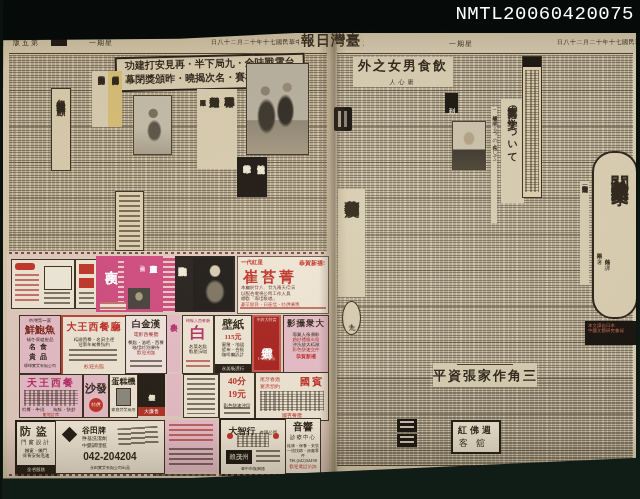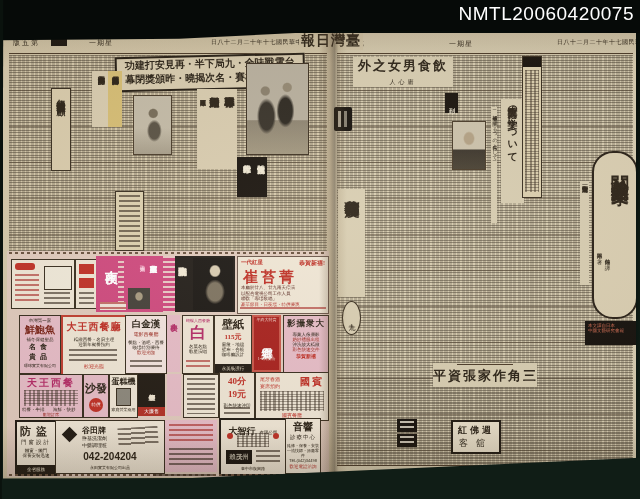--- a/index.html
+++ b/index.html
@@ -2,21 +2,21 @@
 <html><head>
 <meta charset="utf-8">
 <style>
   html,body{margin:0;padding:0;background:#000;}
   .stage{position:relative;width:640px;height:499px;overflow:hidden;
     background:linear-gradient(to bottom,#040404 0,#0a120d 40px,#12221a 240px,#15261d 499px);
     font-family:"Liberation Serif","DejaVu Serif",serif;color:#2e2519;}
   .a{position:absolute;}
   .v{writing-mode:vertical-rl;text-orientation:upright;}
   .idtag{position:absolute;top:3px;right:6px;z-index:60;color:#fff;
-    font-family:Liberation Sans, sans-serif;font-size:19px;letter-spacing:.5px;text-align:right;}
+    font-family:Liberation Mono, monospace;font-size:19px;letter-spacing:.5px;text-align:right;}
   .paper{position:absolute;left:3px;top:33px;width:633px;height:446px;background:#d5c8aa;
     box-shadow:0 8px 22px rgba(0,0,0,.65);overflow:hidden;}
   
   .tx{background-image:
     repeating-linear-gradient(to bottom,transparent 0 35px,rgba(72,56,38,.45) 35px 36px),
     repeating-linear-gradient(to right,rgba(49,39,27,.20) 0 3px,transparent 3px 4.3px),
     repeating-linear-gradient(to bottom,rgba(49,39,27,.42) 0 1px,transparent 1px 2.5px);}
   .c-dark{background-image:
     repeating-linear-gradient(to right,rgba(55,42,30,.45) 0 2px,transparent 2px 4.5px),
     repeating-linear-gradient(to bottom,rgba(55,42,30,.40) 0 1px,transparent 1px 2.6px);}

